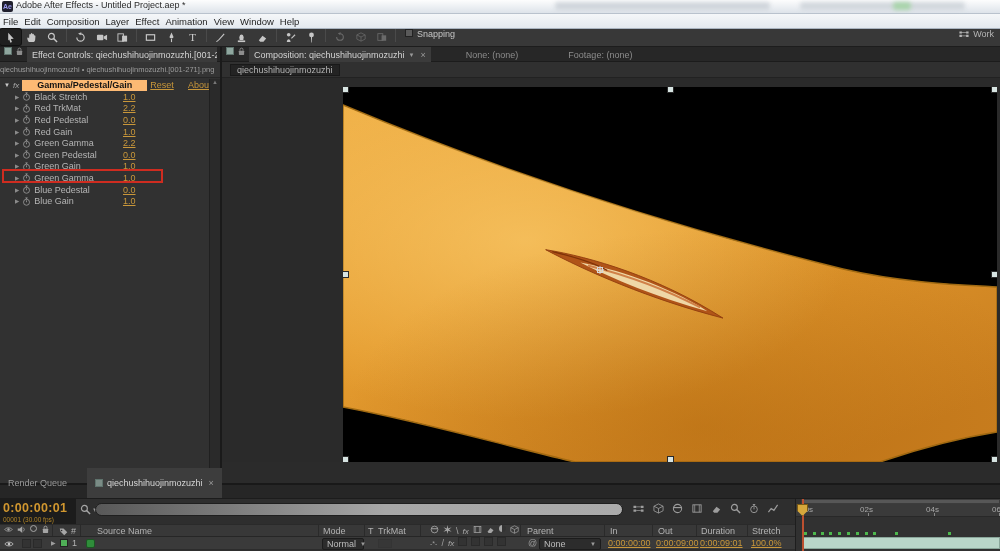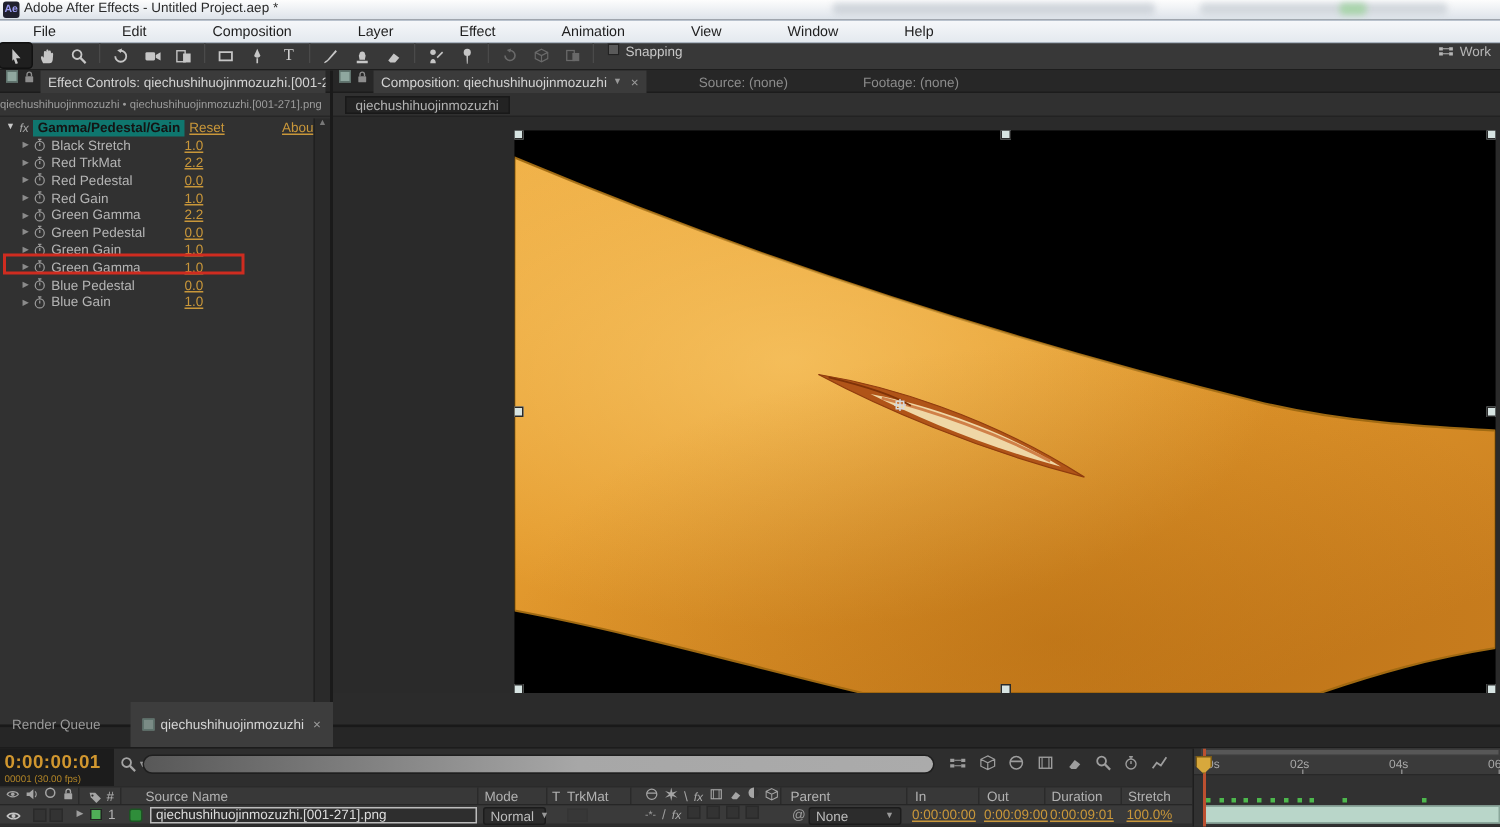--- a/index.html
+++ b/index.html
@@ -18,21 +18,21 @@
     background:linear-gradient(#fdfdfd,#dde3ea); border-bottom:1px solid #b9c2cd; }
   .ae-logo { width:11px; height:11px; margin:1px 3px 0 2px; background:#20202e; color:#9a9af0;
     font-size:7px; font-weight:bold; text-align:center; line-height:11px; border-radius:2px; }
   #title-text { color:#2b2b2b; font-size:9px; }
   .blur-blob { height:8px; top:2px; border-radius:3px; filter:blur(2px); opacity:.8; }
 
   
   #menubar { left:0; top:14px; width:1000px; height:15px;
     background:linear-gradient(#f5f7f9,#e4e9ef); border-bottom:1px solid #aab4c0;
     color:#1e1e1e; font-size:9.5px; }
-  .menu-item { padding:0 22px; height:15px; line-height:15px; }
+  .menu-item { padding:0 3px; height:15px; line-height:15px; }
 
   
   #tools { left:0; top:29px; width:1000px; height:18px; background:#383838;
     border-bottom:1px solid #1d1d1d; color:#c6c6c6; }
   .tool { width:21px; height:16px; display:flex; align-items:center; justify-content:center; border-radius:2px; }
   .tool.active { background:#1f1f1f; box-shadow:0 0 0 1px #111; }
   .tsep { width:1px; height:13px; background:#242424; border-right:1px solid #4a4a4a; margin:0 3px; }
   .dim { opacity:.35; }
   .checkbox { width:8px; height:8px; background:#5a5a5a; border:1px solid #222; margin:0 4px 0 6px; }
   #workspace { margin-left:auto; margin-right:6px; color:#b5b5b5; }
@@ -46,21 +46,21 @@
   .closex { color:#9a9a9a; font-size:9px; margin-left:2px; }
   .dd { display:inline-flex; align-items:center; height:12px; background:#2c2c2c;
     border:1px solid #1c1c1c; border-radius:2px; padding:0 4px; color:#bdbdbd; gap:4px; white-space:nowrap; }
   .hot { color:#c9973a; text-decoration:underline; }
 
   
   #fxpanel { left:0; top:47px; width:222px; height:436px; background:#313131; border-right:2px solid #1a1a1a; }
   #fx-breadcrumb { height:16px; line-height:16px; background:#343434; border-bottom:1px solid #262626;
     color:#9c9c9c; font-size:7.5px; padding-left:0; white-space:nowrap; overflow:hidden; }
   #fx-header { height:12px; display:flex; align-items:center; margin-top:1px; padding-left:4px; gap:3px; }
-  #fx-name { background:#0f766e; color:#141414; font-weight:bold; padding:0 3px; height:11px; line-height:11px; }
+  #fx-name { background:#fdba74; color:#141414; font-weight:bold; padding:0 15px; height:11px; line-height:11px; }
   .fxglyph { font-style:italic; color:#a9a9a9; font-size:8px; }
   .prop-row { height:11.6px; display:flex; align-items:center; padding-left:15px; gap:3px; position:relative; }
   .prop-row .tri { font-size:5.5px; color:#8b8b8b; }
   .prop-row .pname { color:#b5b5b5; }
   .prop-row .pval { position:absolute; left:123px; }
   #gg-box { left:2px; top:90px; width:161px; height:13.5px; border:2px solid #cf2c20; }
   #fx-scroll { right:0; top:32px; bottom:8px; width:11px; background:#2a2a2a; border-left:1px solid #202020;
     display:flex; flex-direction:column; align-items:center; justify-content:space-between; color:#787878; font-size:6px; }
 
   
@@ -452,21 +452,21 @@
     <span class="panel-icon" style="margin:0 3px 0 4px"></span>
     <svg class="i" width="9" height="9" style="color:#8d8d8d">
         <use href="#s-lock"></use>
       </svg>
     <div class="paneltab active" style="margin-left:3px">
       <span>Composition: qiechushihuojinmozuzhi</span>
       <span class="caret">▼</span>
       <span class="closex">×</span>
     </div>
     <div class="paneltab" style="margin-left:30px;color:#8c8c8c">
-      <span>Source: (none)</span>
+      <span>None: (none)</span>
     </div>
     <div class="paneltab" style="margin-left:40px;color:#8c8c8c">
       <span>Footage: (none)</span>
     </div>
   </div>
   <div id="comp-subtabs">
     <div id="viewer-tab">
       <span>qiechushihuojinmozuzhi</span>
     </div>
   </div>
@@ -696,21 +696,20 @@
     <div id="tl-row">
       <svg class="i abs" width="10" height="10" style="left:4px;top:2px;color:#c4c4c4">
           <use href="#s-eye"></use>
         </svg>
       <span class="swcell abs" style="left:22px;top:2px"></span>
       <span class="swcell abs" style="left:33px;top:2px"></span>
       <span class="cell" style="left:51px;font-size:6px;color:#9d9d9d">▶</span>
       <span class="abs" style="left:60px;top:2px;width:8px;height:8px;background:#4fae57;border:1px solid #222"></span>
       <span class="cell" style="left:72px">1</span>
       <span class="abs" style="left:86px;top:2px;width:9px;height:9px;background:#2f8d3a;border-radius:2px;border:1px solid #1c5423"></span>
-      <span id="layer-name-box">qiechushihuojinmozuzhi.[001-271].png</span>
       <span class="dd abs" style="left:322px;top:1px;width:42px;justify-content:space-between">
         <span>Normal</span>
           <span class="caret">▼</span>
       </span>
       <span class="swcell abs dim" style="left:378px;top:2px;width:14px"></span>
       <span class="cell flex" style="left:430px;gap:4px;color:#9d9d9d">
         <span style="font-size:7px">-*-</span>
         <span>/</span>
         <span class="fxglyph">fx</span>
         <span class="swcell"></span>

